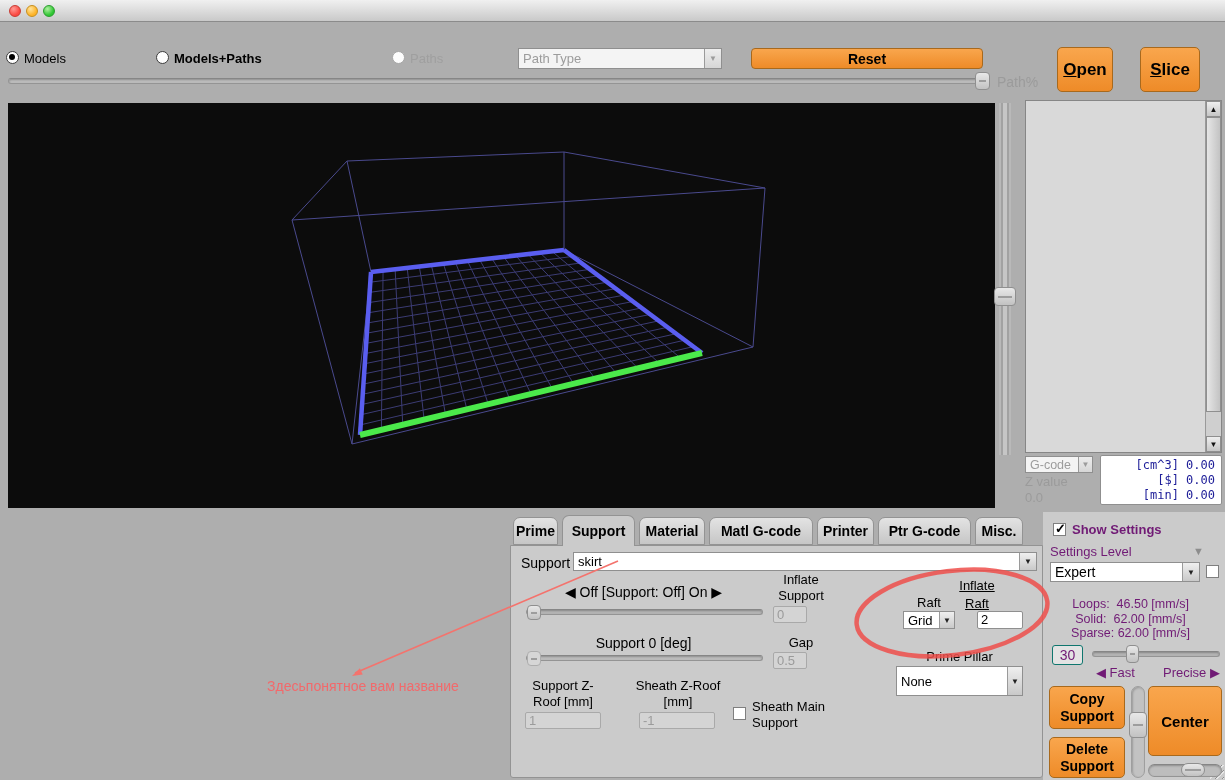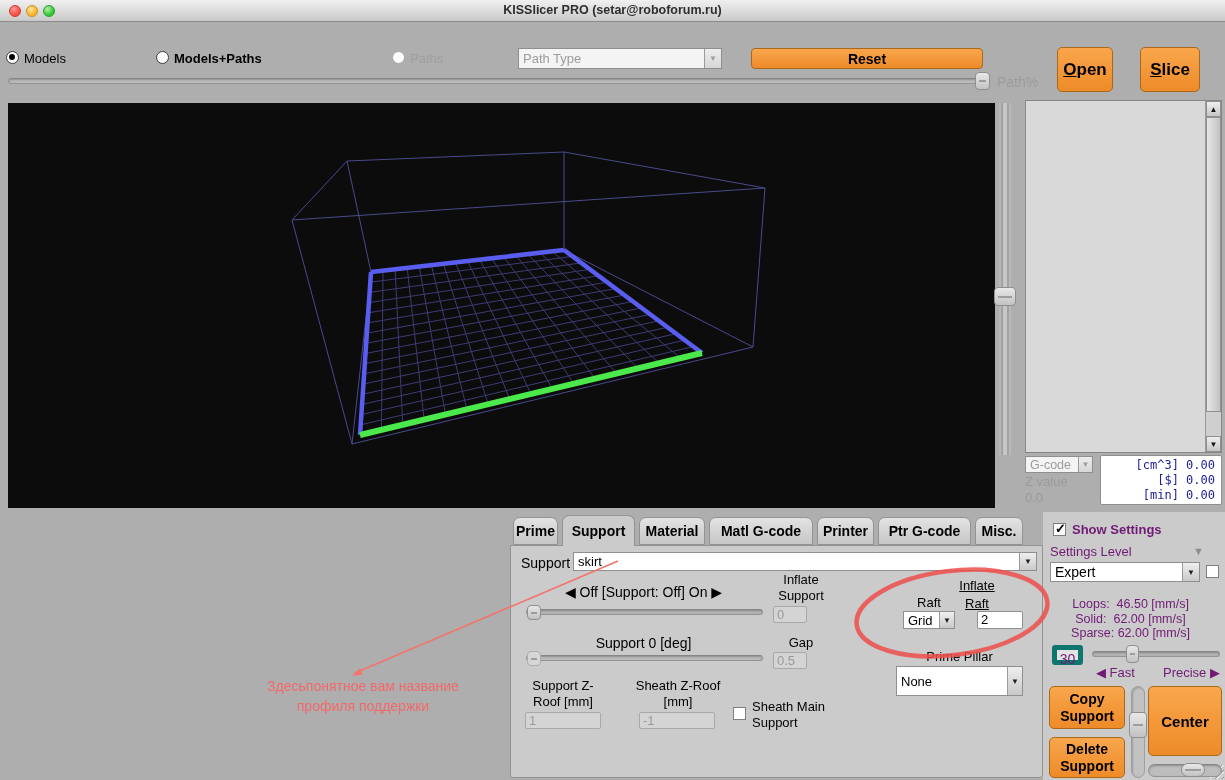--- a/index.html
+++ b/index.html
@@ -109,21 +109,20 @@
 </style>
 </head>
 <body>
 
 <div class="window">
 
   <div class="titlebar">
     <span class="light red"></span>
     <span class="light yellow"></span>
     <span class="light green"></span>
-    <div class="title-text">KISSlicer PRO (setar@roboforum.ru)</div>
   </div>
 
   <span class="radio selected" style="left:6px; top:51px;"></span>
   <span class="radio-label" style="left:24px; top:51px;">Models</span>
   <span class="radio" style="left:156px; top:51px;"></span>
   <span class="radio-label" style="left:174px; top:51px; font-weight:600;">Models+Paths</span>
   <span class="radio disabled" style="left:392px; top:51px;"></span>
   <span class="radio-label disabled" style="left:410px; top:51px;">Paths</span>
 
   <div class="combo disabled" style="left:518px; top:48px; width:204px; height:21px;">
@@ -280,21 +279,21 @@
   <div class="combo" style="left:1050px; top:562px; width:150px; height:20px; z-index:2;">
     <span class="combo-text" style="font-size:14px;">Expert</span>
     <span class="combo-btn">▼</span>
   </div>
   <span class="checkbox" style="left:1206px; top:565px; z-index:2;"></span>
 
   <div class="r-abs" style="left:1043px; top:597px; width:175px; text-align:center; font-size:12.5px; line-height:14.5px; white-space:pre; z-index:2;"><span>Loops:  46.50 [mm/s]</span>
 <span>Solid:  62.00 [mm/s]</span>
 <span>Sparse: 62.00 [mm/s]</span></div>
 
-  <div class="r-abs" style="left:1052px; top:645px; width:31px; height:20px; background:#e3e3e3; border:5px solid #0f766e; border-radius:3px; text-align:center; font-size:14px; line-height:19px; z-index:2;">30</div>
+  <div class="r-abs" style="left:1052px; top:645px; width:31px; height:20px; background:#e3e3e3; border:1px solid #0f766e; border-radius:3px; text-align:center; font-size:14px; line-height:19px; z-index:2;">30</div>
   <div class="hslider-track dark-line" style="left:1092px; top:651px; width:128px; z-index:2;"></div>
   <div class="slider-handle" style="left:1126px; top:645px; width:13px; height:18px; z-index:2;"></div>
   <span class="r-abs" style="left:1096px; top:665px; z-index:2;">◀ Fast</span>
   <span class="r-abs" style="left:1163px; top:665px; z-index:2;">Precise ▶</span>
 
   <div class="btn-orange" style="left:1049px; top:686px; width:76px; height:43px; font-size:14px; line-height:17px; z-index:2;">Copy Support</div>
   <div class="btn-orange" style="left:1049px; top:737px; width:76px; height:41px; font-size:14px; line-height:17px; z-index:2;">Delete Support</div>
 
   <div class="vslider-track" style="left:1131px; top:686px; height:92px; z-index:2;"></div>
   <div class="slider-handle" style="left:1129px; top:712px; width:18px; height:26px; z-index:2;"></div>
@@ -306,16 +305,15 @@
 
   <div class="resize-grip"></div>
 
   <svg class="overlay">
     <ellipse cx="952" cy="613" rx="96" ry="42" transform="rotate(-7 952 613)" fill="none" stroke="#ee4f4b" stroke-width="4.5" stroke-opacity="0.85"></ellipse>
     <line x1="618" y1="561" x2="355" y2="673" stroke="#f4736d" stroke-width="1.6"></line>
     <polygon points="352,676 359.9,668.2 362.7,674.6" fill="#f4736d"></polygon>
   </svg>
   <div class="annot-text">
     <div>Здесьпонятное вам название</div>
-    <div>профиля поддержки</div>
   </div>
 
 </div>
 
 </body></html>

